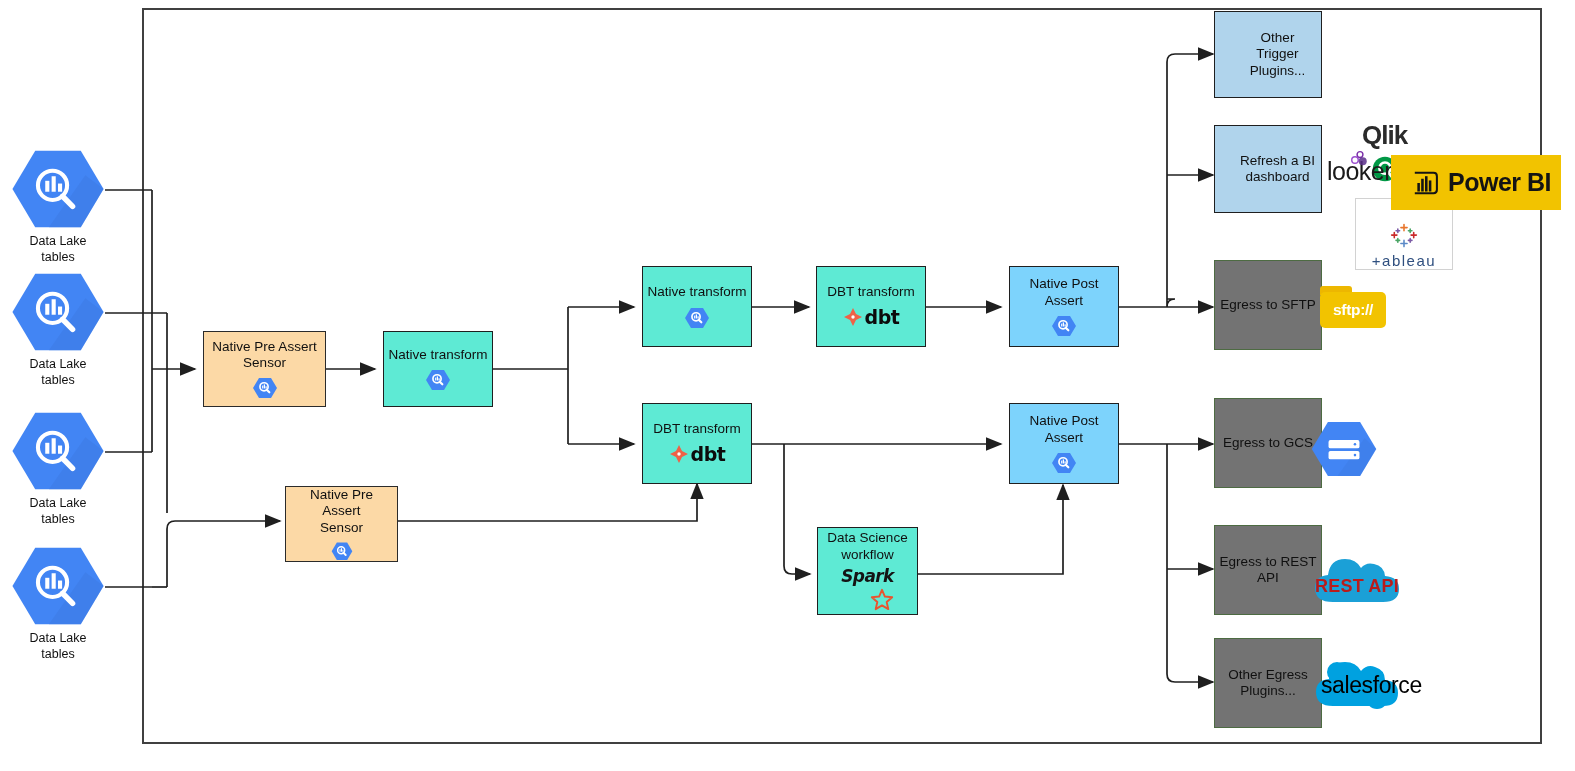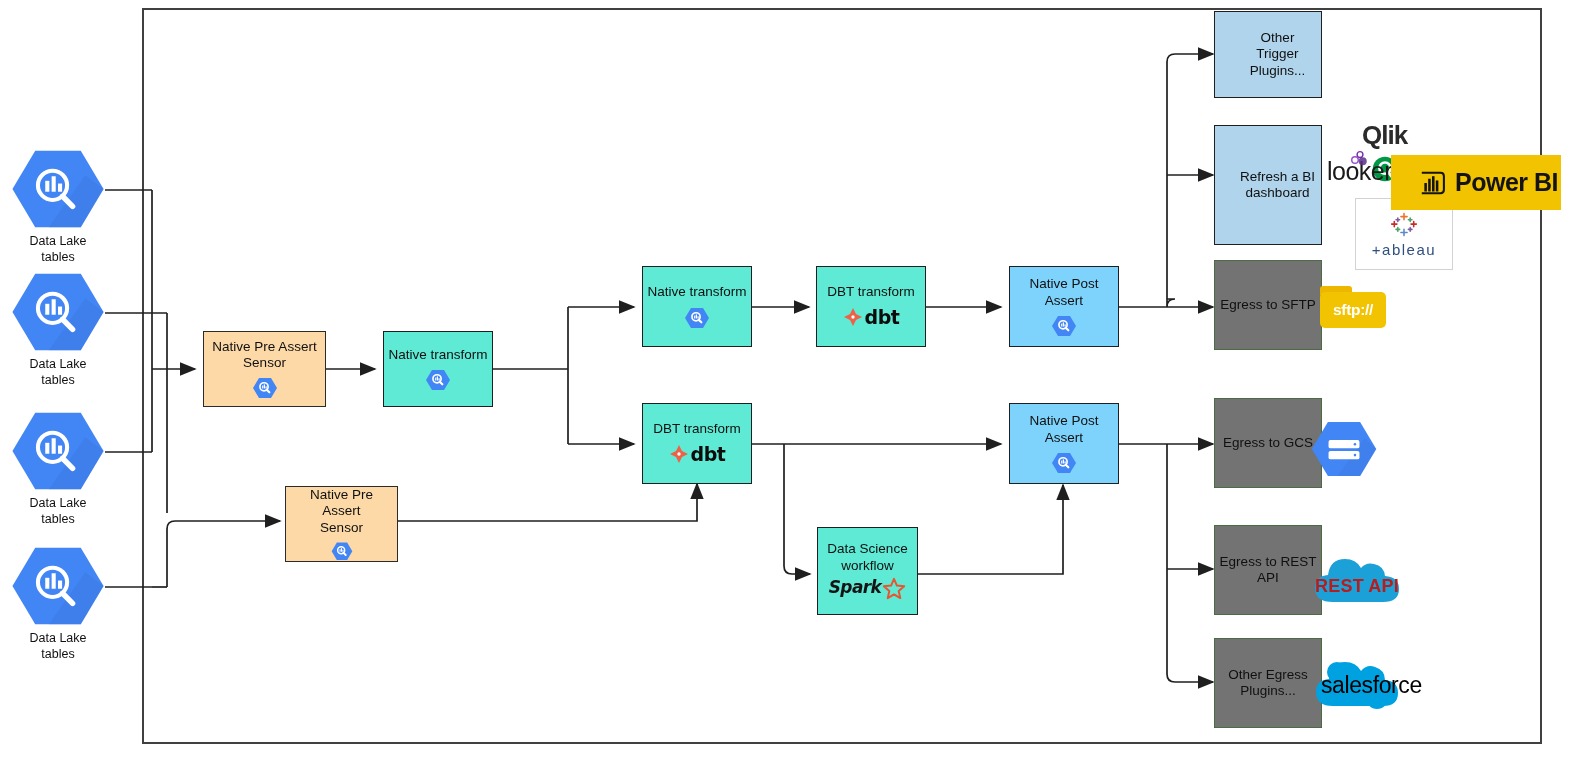--- a/index.html
+++ b/index.html
@@ -18,39 +18,39 @@
   .n-yellow{background:#7dd3fc;border-color:#1f1f1f;}
   .n-green{background:#737373;border-color:#4d6b42;}
   .n-blue{background:#b0d4ec;border-color:#1f1f1f;padding-left:19px;}
   .src{position:absolute;width:100px;display:flex;flex-direction:column;align-items:center;}
   .src .cap{margin-top:4px;font-size:12.5px;color:#101010;line-height:1.25;text-align:center;}
   .hexbig{width:92px;height:82px;position:relative;}
   .minihex{width:24px;height:22px;margin-top:6px;}
   .dbt-wrap{display:flex;align-items:center;gap:2px;margin-top:5px;}
   .dbt-txt{font-size:19px;font-weight:bold;color:#0c0c0c;letter-spacing:-0.5px;
            font-family:"DejaVu Sans",sans-serif;text-align:right;}
-  .spark-wrap{display:flex;align-items:flex-start;gap:1px;margin-top:3px;}
+  .spark-wrap{display:flex;align-items:flex-end;gap:1px;margin-top:3px;flex-direction:column;}
   .spark-txt{font-size:17px;font-weight:bold;font-style:italic;color:#141414;
              letter-spacing:-0.6px;font-family:"DejaVu Sans",sans-serif;}
   .sftp-folder{position:absolute;left:1320px;top:286px;width:66px;height:42px;}
   .sftp-tab{position:absolute;left:0;top:0;width:32px;height:9px;background:#edb700;
             border-radius:3px 3px 0 0;}
   .sftp-body{position:absolute;left:0;top:6px;width:66px;height:36px;background:#f2c300;
              border-radius:5px;display:flex;align-items:center;justify-content:center;}
   .sftp-body span{color:#ffffff;font-size:15.5px;font-weight:bold;letter-spacing:-0.3px;}
   .qlik{position:absolute;left:1362px;top:120px;display:flex;align-items:center;gap:4px;flex-direction:column;}
   .qlik-t{font-size:26px;font-weight:bold;color:#2b2b2b;letter-spacing:-1px;}
   .looker{position:absolute;left:1327px;top:157px;display:flex;align-items:flex-end;}
   .looker-t{font-size:25px;color:#1a1a1a;letter-spacing:-0.5px;}
   .powerbi{position:absolute;left:1391px;top:155px;width:170px;height:55px;background:#f2c300;
-           display:flex;align-items:center;gap:6px;padding-left:24px;box-sizing:border-box;}
+           display:flex;align-items:center;gap:6px;padding-left:17px;box-sizing:border-box;}
   .powerbi-t{font-size:25px;font-weight:bold;color:#141414;letter-spacing:-0.5px;}
   .tabbox{position:absolute;left:1355px;top:198px;width:96px;height:70px;background:#ffffff;
           border:1px solid #d2d2d2;display:flex;flex-direction:column;align-items:center;
-          justify-content:center;}
+          justify-content:flex-end;}
   .tab-t{font-size:15px;color:#2f4f7f;letter-spacing:1.5px;margin-top:1px;}
   .restapi{position:absolute;left:1311px;top:550px;width:92px;height:56px;}
   .restapi-t{position:absolute;left:0;top:26px;width:92px;text-align:center;color:#b91c1c;
              font-size:18px;font-weight:bold;letter-spacing:0.2px;z-index:2;}
   .sfdc{position:absolute;left:1313px;top:652px;width:88px;height:60px;}
   .sfdc-t{position:absolute;left:8px;top:20px;width:88px;text-align:center;color:#000000;
           font-size:23px;letter-spacing:-0.4px;z-index:2;}
   .gcs-hex{position:absolute;left:1311px;top:420px;width:66px;height:58px;}
 </style>
 </head>
@@ -321,21 +321,21 @@
           <rect x="52" y="38" width="5" height="9"></rect>
         </g>
     </svg>
   </div>
 
   <div class="node n-blue" style="left:1214px;top:11px;width:108px;height:87px;">
     <span class="lbl">Other Trigger</span>
     <span class="lbl">Plugins...</span>
   </div>
 
-  <div class="node n-blue" style="left:1214px;top:125px;width:108px;height:120px;">
+  <div class="node n-blue" style="left:1214px;top:125px;width:108px;height:88px;">
     <span class="lbl">Refresh a BI</span>
     <span class="lbl">dashboard</span>
   </div>
 
   <div class="node n-green" style="left:1214px;top:260px;width:108px;height:90px;">
     <span class="lbl">Egress to SFTP</span>
   </div>
 
   <div class="node n-green" style="left:1214px;top:398px;width:108px;height:90px;">
     <span class="lbl">Egress to GCS</span>

